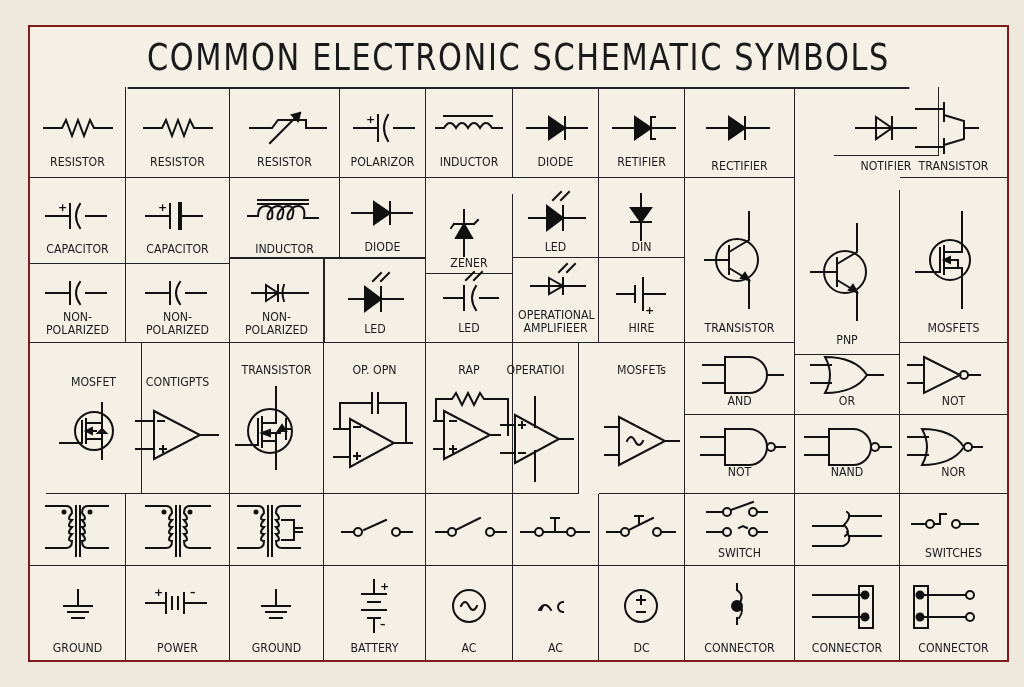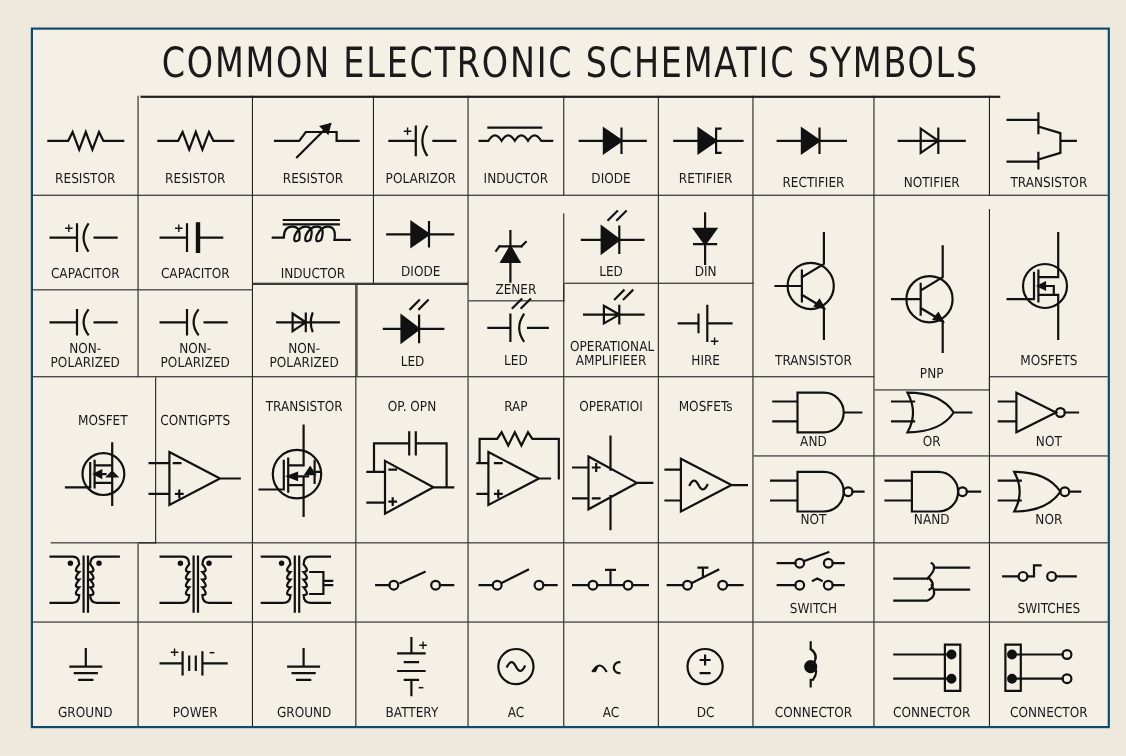--- a/index.html
+++ b/index.html
@@ -1,18 +1,18 @@
 <!DOCTYPE html>
 <html><head>
 <meta charset="utf-8">
 <style>
   html,body{margin:0;padding:0;}
   body{width:1024px;height:687px;background:#efe9dd;position:relative;overflow:hidden;
        font-family:"DejaVu Sans Condensed","DejaVu Sans",sans-serif;color:#1a1a1a;}
-  .sheet{position:absolute;left:28px;top:25px;width:981px;height:637px;border:2px solid #0c4a6e;
+  .sheet{position:absolute;left:28px;top:25px;width:981px;height:637px;border:2px solid #7f1d1d;
          box-sizing:border-box;background:#f4f0e6;}
   .title{position:absolute;left:0;top:0;width:100%;height:60px;border-bottom:2px solid #222;
          display:flex;align-items:center;justify-content:center;font-size:38px;letter-spacing:2px;
          font-family:"DejaVu Sans","Liberation Sans",sans-serif;font-weight:normal;transform:scaleX(0.8);}
   .cell{position:absolute;box-sizing:border-box;border-right:1.5px solid #222;border-bottom:1.5px solid #222;}
   .cell svg{position:absolute;left:0;top:0;width:100%;height:100%;overflow:visible;}
   .lbl{position:absolute;left:0;width:100%;text-align:center;font-size:12.5px;line-height:13px;
        font-family:"DejaVu Sans","Liberation Sans",sans-serif;transform:scaleX(0.88);white-space:pre-line;}
   svg *{stroke:#111;stroke-width:2;fill:none;stroke-linecap:square;}
   svg .f{fill:#111;}
@@ -74,21 +74,21 @@
     </svg>
   <div class="lbl" style="top:68px">RETIFIER</div>
 </div>
 <div class="cell" style="left:685px;top:87px;width:110px;height:91px">
   <svg>
       <path d="M22 41h62M60 30v22"></path>
       <path class="f" d="M44 30l16 11-16 11z"></path>
     </svg>
   <div class="lbl" style="top:72px">RECTIFIER</div>
 </div>
-<div class="cell" style="left:795px;top:87px;width:105px;height:91px">
+<div class="cell" style="left:834px;top:87px;width:105px;height:69px">
   <svg>
       <path d="M22 41h60M58 30v22M42 30l16 11-16 11z"></path>
     </svg>
   <div class="lbl" style="top:72px">NOTIFIER</div>
 </div>
 <div class="cell" style="left:900px;top:87px;width:107px;height:91px;border-right:none">
   <svg>
       <path d="M16 22h28M44 16v18M44 28l20 6v18l-20 6M44 52v14M16 60h28M64 41h14"></path>
     </svg>
   <div class="lbl" style="top:72px">TRANSISTOR</div>
@@ -250,21 +250,21 @@
       <path d="M26 76l44 24-44 24zM10 86h16M10 114h16M70 100h18M16 86V60h32M54 60h28v40M48 50v20M54 50v20M30 84h6M30 113h6M33 110v6"></path>
     </svg>
   <div class="lbl" style="top:20px">OP. OPN</div>
 </div>
 <div class="cell" style="left:426px;top:343px;width:87px;height:151px">
   <svg>
       <path d="M18 68l46 24-46 24zM8 78h10M8 106h10M64 92h10M10 78V56h16l4-6 6 12 6-12 6 12 6-12 4 6h24v36M24 78h6M24 106h6M27 103v6"></path>
     </svg>
   <div class="lbl" style="top:20px">RAP</div>
 </div>
-<div class="cell" style="left:513px;top:343px;width:86px;height:151px">
+<div class="cell" style="left:493px;top:343px;width:86px;height:151px">
   <svg>
       <path d="M22 72l44 24-44 24zM8 82h14M8 110h14M66 96h14M42 54v30M42 108v30M26 82h6M29 79v6M26 110h6"></path>
     </svg>
   <div class="lbl" style="top:20px">OPERATIOI</div>
 </div>
 <div class="cell" style="left:599px;top:343px;width:86px;height:151px">
   <svg>
       <path d="M20 74l46 24-46 24zM6 84h14M6 112h14M66 98h14M28 98q4-8 8 0t8 0"></path>
     </svg>
   <div class="lbl" style="top:20px">MOSFETs</div>

